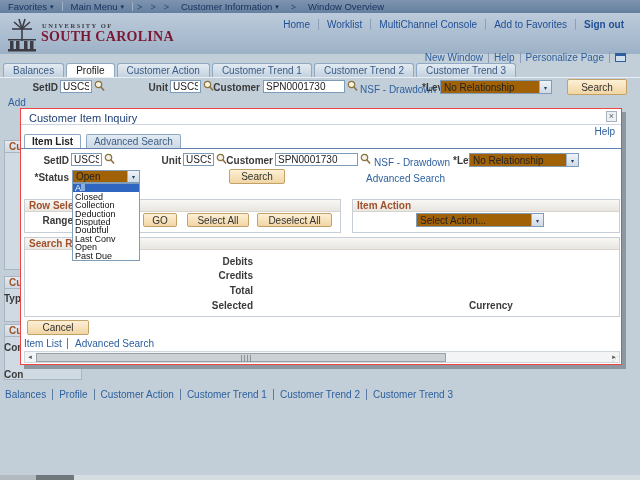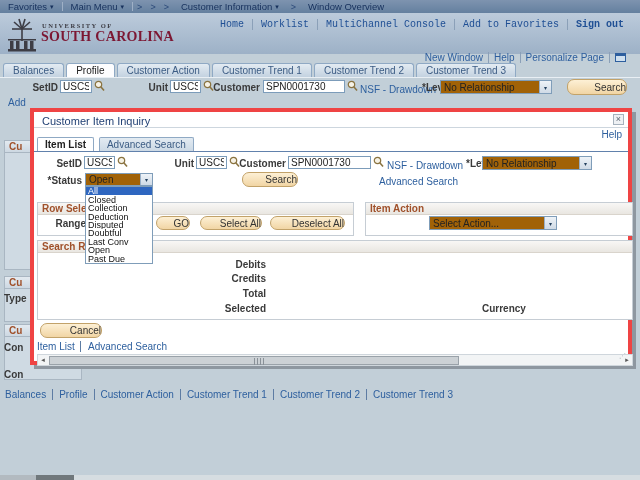--- a/index.html
+++ b/index.html
@@ -21,21 +21,21 @@
   .caret { font-size:7px; color:#16305c; }
 
   
   .banner { position:absolute; left:0; top:13px; width:640px; height:41px;
     background:linear-gradient(#bccbdb,#9db1c7); }
   .logo-emblem { position:absolute; left:6px; top:2px; }
   .logo-l1 { position:absolute; left:42px; top:9px; font-family:"Liberation Serif",serif;
     font-size:6.5px; letter-spacing:1.5px; color:#3c3c44; font-weight:bold; }
   .logo-l2 { position:absolute; left:41px; top:16px; font-family:"Liberation Serif",serif;
     font-size:14px; font-weight:bold; color:#7c1733; letter-spacing:.3px; }
-  .banner-links { position:absolute; right:8px; top:6px; display:flex; align-items:center; font-size:10px;font-family:Liberation Mono, monospace; }
+  .banner-links { position:absolute; right:8px; top:6px; display:flex; align-items:center; font-size:10px; }
   .banner-links .bl { color:#1f4f94; cursor:pointer; padding:0 8px; border-right:1px solid #8ba0b8; }
   .banner-links .bl:last-child { border-right:none; }
   .signout { font-weight:bold; color:#20395c; }
 
   
   .pagebar { position:absolute; right:14px; top:52px; display:flex; align-items:center; font-size:10px; }
   .pagebar .pl { color:#2d5e9e; cursor:pointer; padding:0 5px; border-right:1px solid #8ba0b8; }
   .winicon { width:11px; height:9px; border:1px solid #2d5e9e; background:#cfe0ef;
     border-top:3px solid #2d5e9e; margin-left:5px; cursor:pointer; }
 
@@ -44,39 +44,39 @@
   .ftab { height:14px; line-height:13px; padding:0 9px; font-size:10px; color:#3c5c84;
     background:linear-gradient(#e3ebf2,#c3d2e0); border:1px solid #8fa9c4; border-bottom:none;
     border-radius:3px 3px 0 0; cursor:pointer; white-space:nowrap; }
   .ftab.active { background:#fdfdfe; color:#222; }
   .tabbase { position:absolute; left:0; top:77px; width:640px; height:1px; background:#e9eff4; }
 
   
   .lbl { font-weight:bold; color:#3a3a3a; font-size:10px; white-space:nowrap; }
   .inpt { background:#fff; border:1px solid #7c9cba; font-size:10px; color:#222;
     padding:0 2px; height:13px; font-family:inherit; }
-  .btn { background:linear-gradient(#fdf0d5,#f1d5a4); border:1px solid #c2a269; border-radius:7px;
-    font-size:10px; color:#333; text-align:right; cursor:pointer; line-height:13px; white-space:nowrap; }
+  .btn { background:linear-gradient(#fdf0d5,#f1d5a4); border:1px solid #c2a269; border-radius:2px;
+    font-size:10px; color:#333; text-align:center; cursor:pointer; line-height:13px; white-space:nowrap; }
   .lnk { color:#2d5f9e; cursor:pointer; white-space:nowrap; font-size:10px; }
   .sel { background:#a16207; border:1px solid #7f9db9; display:flex; align-items:center;
     justify-content:space-between; font-size:10px; color:#222; cursor:pointer; overflow:hidden; }
   .sel .val { padding:0 3px; white-space:nowrap; overflow:hidden; }
   .sel .ar { width:12px; align-self:stretch; background:linear-gradient(#eef3f8,#cfdae6);
     border-left:1px solid #9ab0c8; display:flex; align-items:center; justify-content:center;
     font-size:6px; color:#24415f; flex:none; }
   .loupe { cursor:pointer; display:inline-block; }
 
   
   .grpfrag { position:absolute; left:4px; width:78px; border:1px solid #a9b6c2; background:#cfdae3; }
   .grpfrag .hd { height:12px; background:linear-gradient(#e3eaf0,#cdd8e2); border-bottom:1px solid #a9b6c2;
     color:#a0512b; font-weight:bold; font-size:10px; padding:0 4px; line-height:12px; }
 
   
-  .modal { position:absolute; left:30px; top:108px; width:602px; height:257px; background:#fff;
-    border:4px solid #ef4444; box-shadow:4px 4px 0 #8e97a0; z-index:10; }
+  .modal { position:absolute; left:20px; top:108px; width:602px; height:257px; background:#fff;
+    border:1px solid #ef4444; box-shadow:4px 4px 0 #8e97a0; z-index:10; }
   .m-title { position:absolute; left:8px; top:3px; font-size:11px; color:#1f3f73; }
   .m-close { position:absolute; right:4px; top:2px; width:11px; height:11px; background:#eef1f4;
     border:1px solid #a6b2bd; color:#5a6570; font-size:9px; line-height:9px; text-align:center; cursor:pointer; }
   .m-hair { position:absolute; left:0; top:15px; width:100%; height:1px; background:#cdd6de; }
   .m-help { position:absolute; right:6px; top:17px; }
   .mtab { height:14px; line-height:13px; padding:0 7px; font-size:10px; color:#3c5c84;
     background:linear-gradient(#e3ebf2,#ccd9e5); border:1px solid #8fa9c4; border-bottom:none;
     border-radius:2px 2px 0 0; cursor:pointer; display:inline-block; }
   .mtab.active { background:#fff; color:#222; font-weight:bold; }
   .m-tabline { position:absolute; left:0; top:39px; width:100%; height:1px; background:#6181ac; }

